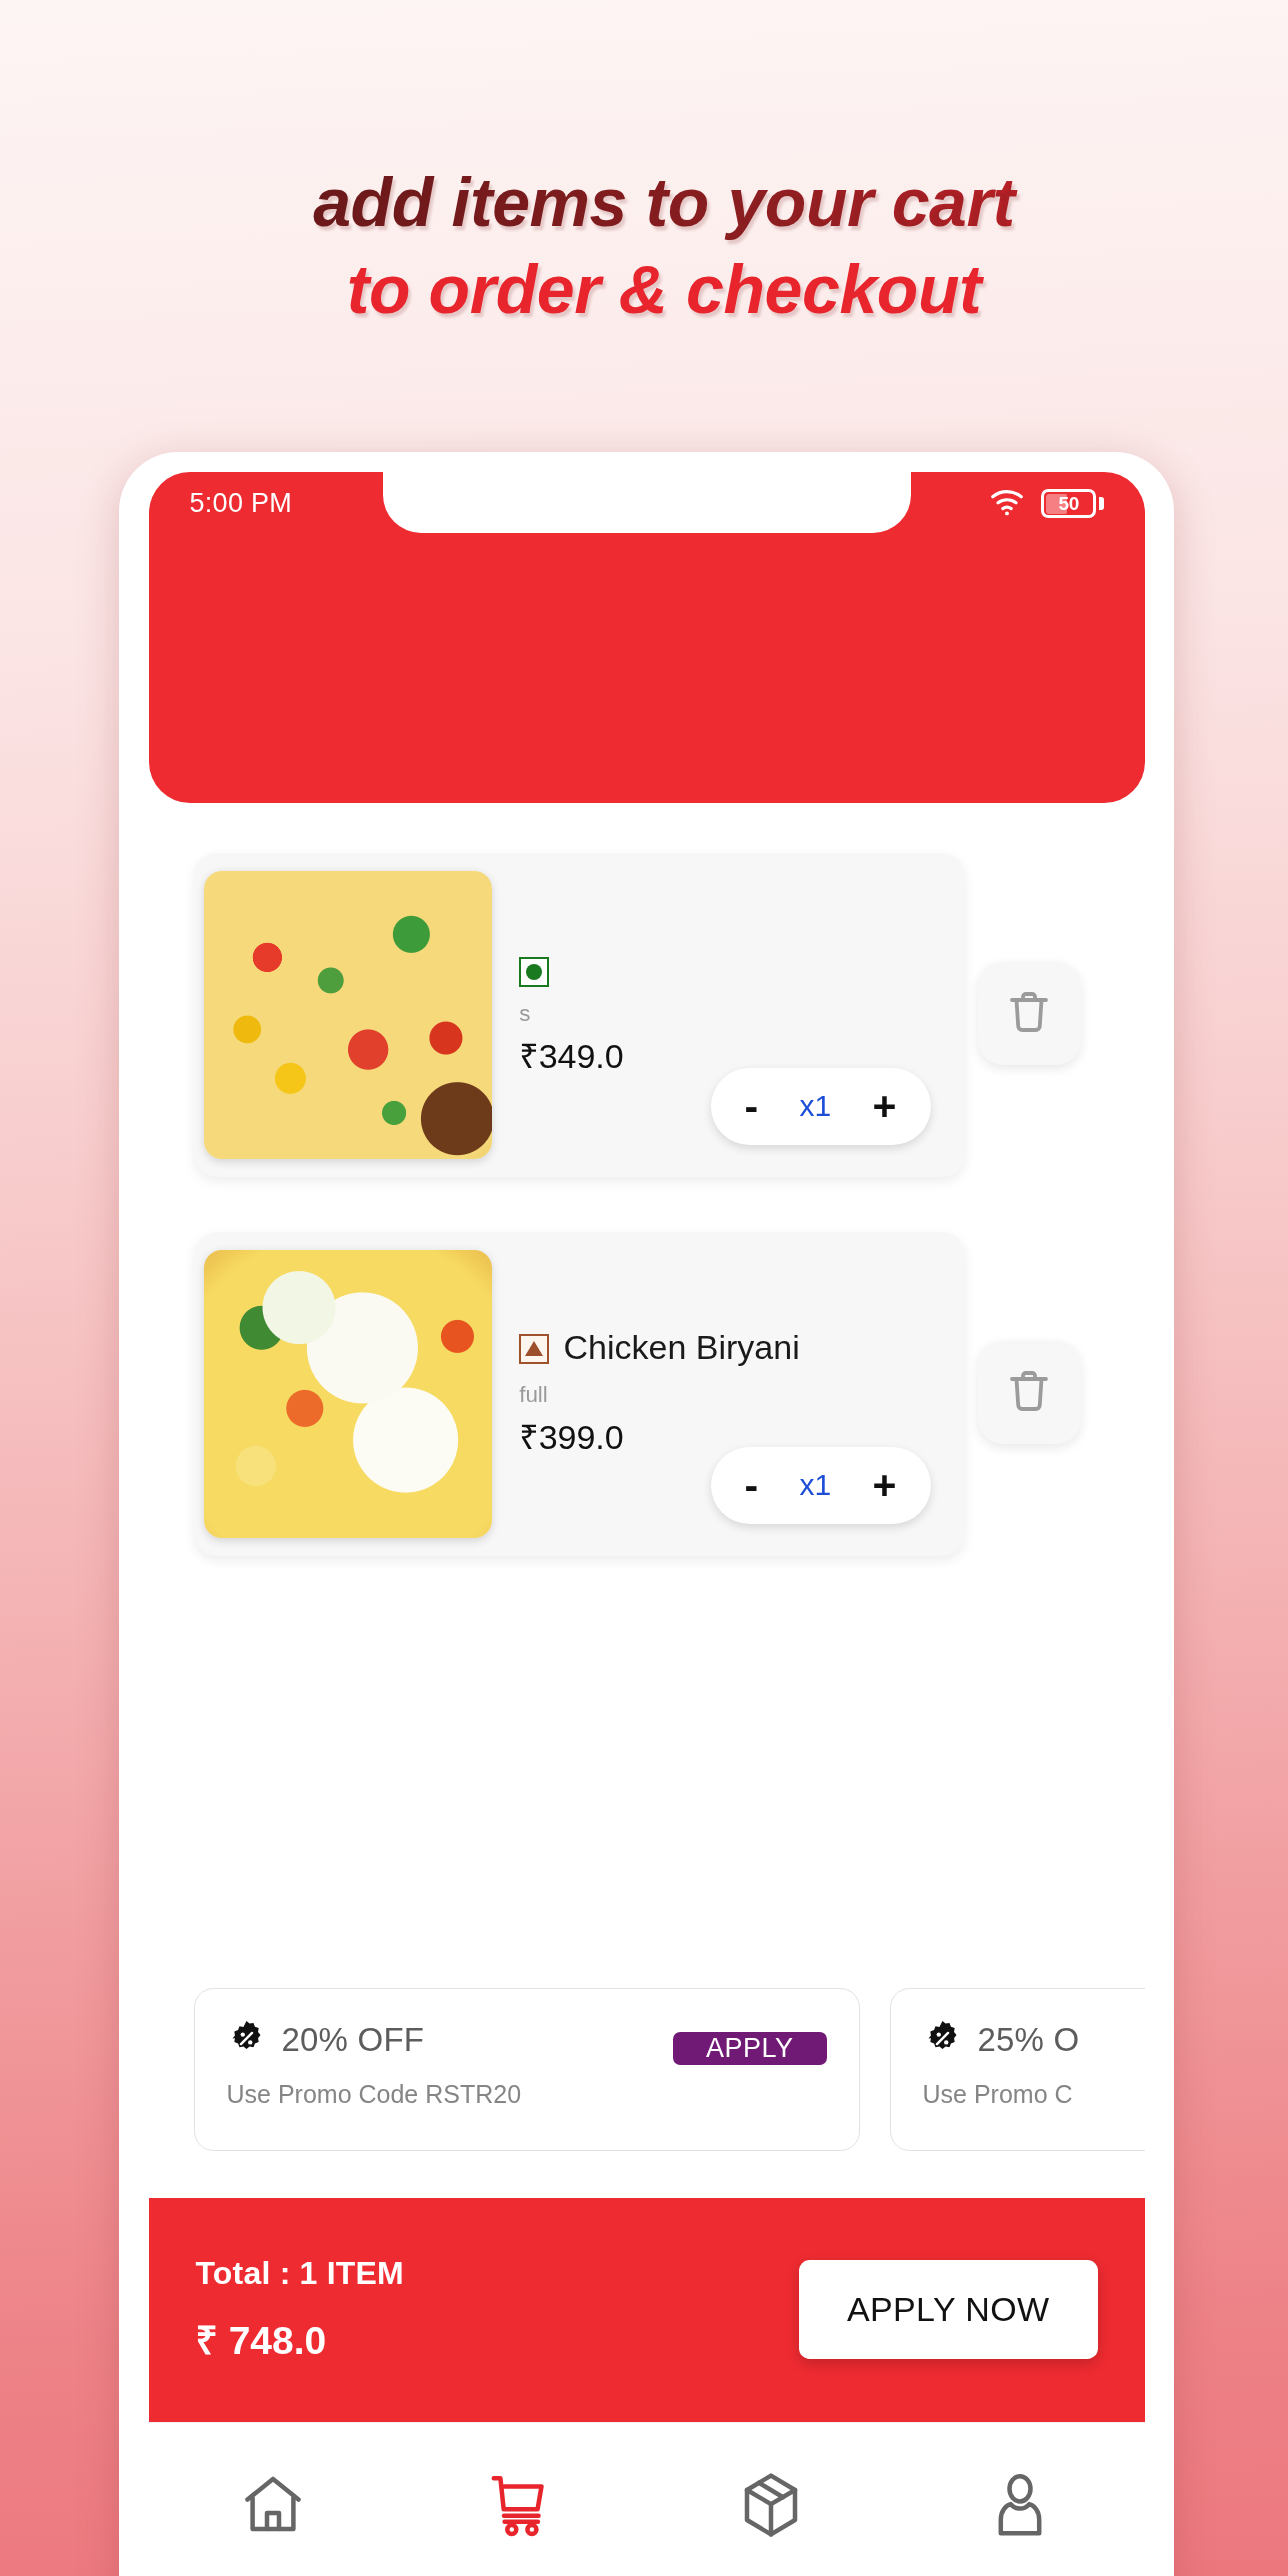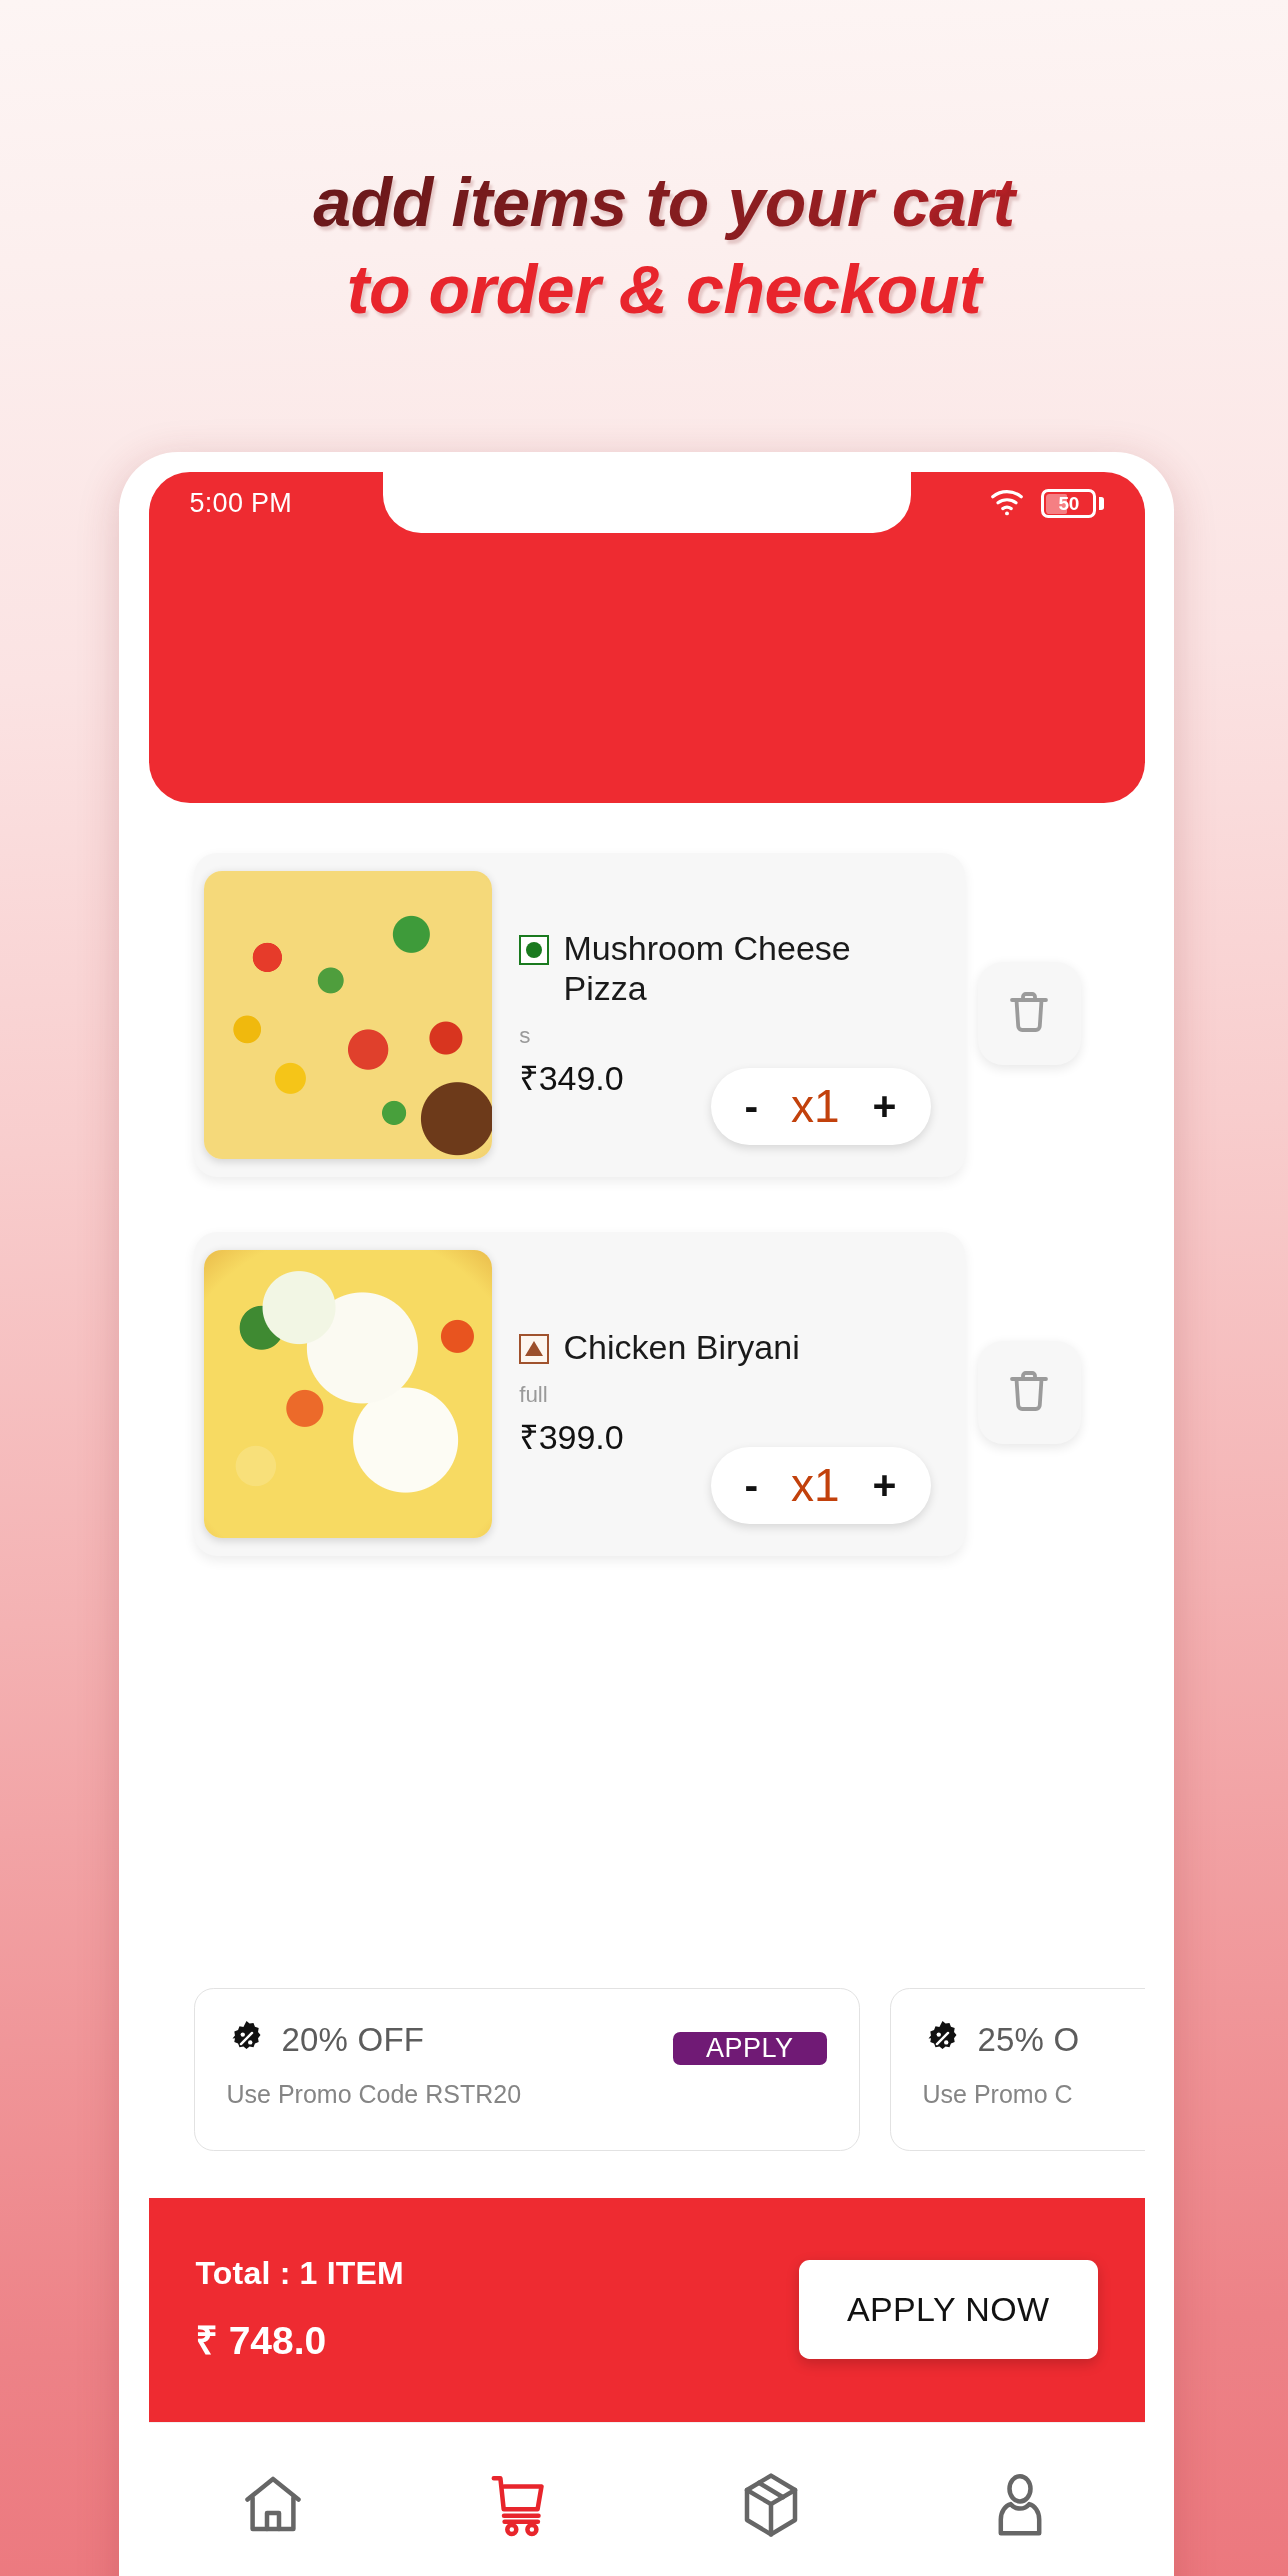--- a/index.html
+++ b/index.html
@@ -168,21 +168,21 @@
     position: absolute;
     right: 34px; bottom: 32px;
     width: 220px; height: 77px;
     background: #fff;
     border-radius: 39px;
     box-shadow: 0 3.6px 9.8px rgba(0,0,0,0.13);
     display: flex; align-items: center; justify-content: space-between;
     padding: 0 34px;
   }
   .st-btn { font-size: 41px; color: #111; font-weight: bold; line-height: 1; cursor: pointer; }
-  .st-qty { font-size: 46px; color: #c2410c; }
+  .st-qty { font-size: 30px; color: #1d4ed8; }
 
   .trash-btn {
     position: absolute;
     width: 103px; height: 103px;
     background: #f7f7f7;
     border-radius: 25px;
     box-shadow: 0 3.6px 10.7px rgba(0,0,0,0.09);
     display: flex; align-items: center; justify-content: center;
   }
 
@@ -283,21 +283,20 @@
       <div style="height:50px"></div>
 
       <div style="position:relative;">
         <div class="cart-item">
           <div class="item-img img-pizza"></div>
           <div class="item-info">
             <div class="name-row">
               <span class="diet-box">
                   <span class="diet-dot"></span>
                 </span>
-              <span class="item-name">Mushroom Cheese Pizza</span>
             </div>
             <div class="item-size">s</div>
             <div class="item-price">₹349.0</div>
           </div>
           <div class="stepper">
             <span class="st-btn">-</span>
             <span class="st-qty">x1</span>
             <span class="st-btn">+</span>
           </div>
         </div>

